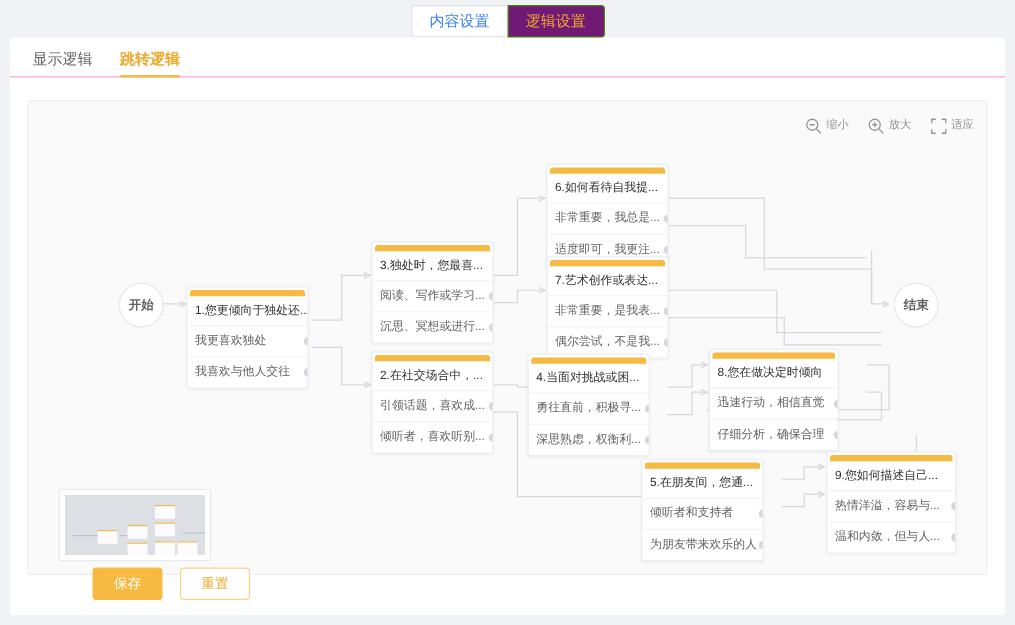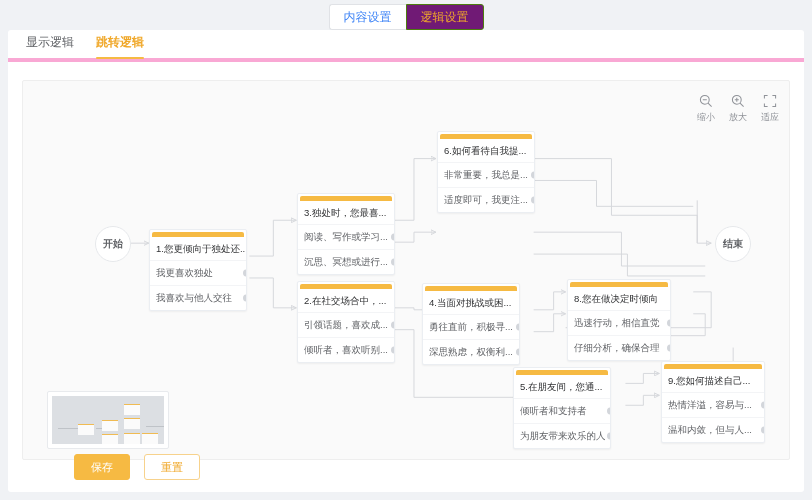--- a/index.html
+++ b/index.html
@@ -48,23 +48,24 @@
     position: absolute;
     left: 8px; top: 30px;
     width: 796px; height: 462px;
     background: #ffffff;
     border-radius: 3px;
   }
 
   .subtabs {
     height: 28px;
     display: flex;
+    align-items: flex-end;
     gap: 22px;
     padding: 0 18px;
-    border-bottom: 4px solid #f9a8d4;
+    border-bottom: 1px solid #f9a8d4;
     margin-top: 4px;
   }
   .subtab {
     font-size: 12px;
     color: #606266;
     padding-bottom: 5px;
     position: relative;
     cursor: pointer;
     white-space: nowrap;
   }
@@ -86,21 +87,21 @@
     overflow: hidden;
   }
   .canvas { position:absolute; inset:0; }
 
   
   .zoomctl {
     position: absolute; right: 10px; top: 12px;
     display: flex; gap: 14px;
     z-index: 40;
   }
-  .zc { display:flex; flex-direction: column; align-items:center; gap:2px; cursor:pointer; }
+  .zc { display:flex; flex-direction: row; gap:2px; cursor:pointer; }
   .zc-ic { width: 16px; height:16px; color:#909399; }
   .zc-lb { font-size: 9px; color:#909399; white-space: nowrap; }
 
   
   .node {
     position: absolute;
     width: 98px;
     background: #ffffff;
     border: 1px solid #ebeef2;
     border-radius: 2px;
@@ -317,20 +318,26 @@
         <div class="node-opt">倾听者，喜欢听别...<span class="port"></span></div>
       </div>
 
       <div class="node" style="left:414px; top:50px;">
         <div class="node-head"></div>
         <div class="node-title">6.如何看待自我提...</div>
         <div class="node-opt">非常重要，我总是...<span class="port"></span></div>
         <div class="node-opt">适度即可，我更注...<span class="port"></span></div>
       </div>
 
+      <div class="node" style="left:414px; top:124px;">
+        <div class="node-head"></div>
+        <div class="node-title">7.艺术创作或表达...</div>
+        <div class="node-opt">非常重要，是我表...<span class="port"></span></div>
+        <div class="node-opt">偶尔尝试，不是我...<span class="port"></span></div>
+      </div>
 
       <div class="node" style="left:399px; top:202px;">
         <div class="node-head"></div>
         <div class="node-title">4.当面对挑战或困...</div>
         <div class="node-opt">勇往直前，积极寻...<span class="port"></span></div>
         <div class="node-opt">深思熟虑，权衡利...<span class="port"></span></div>
       </div>
 
       <div class="node" style="left:490px; top:286px; width:98px;">
         <div class="node-head"></div>

